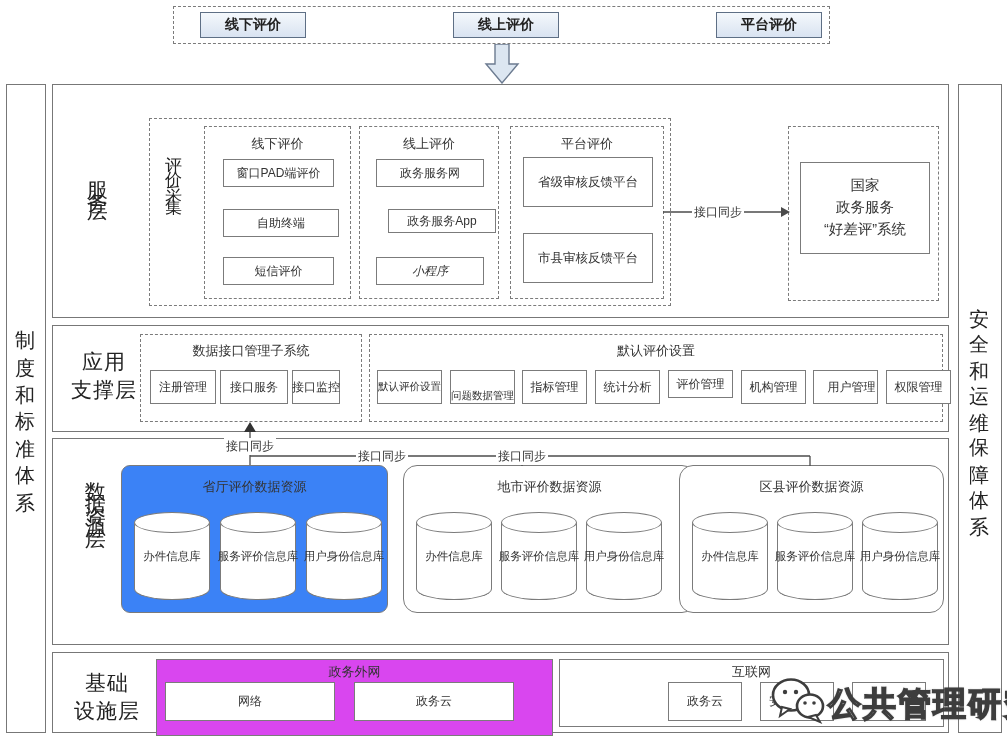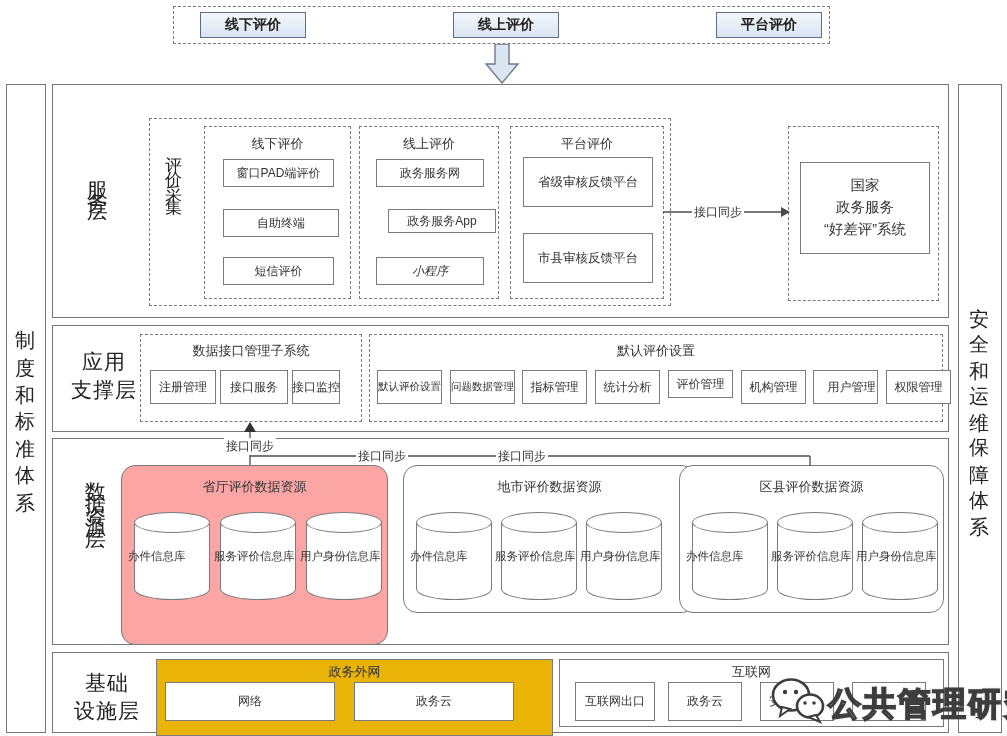--- a/index.html
+++ b/index.html
@@ -19,21 +19,21 @@
     box-sizing:border-box;display:flex;align-items:center;justify-content:center;
     font-size:14px;font-weight:bold;color:#222;}
   .gtitle{position:absolute;left:0;width:100%;text-align:center;font-size:13px;color:#333;white-space:nowrap;}
   .layerlabel{position:absolute;font-size:21px;color:#222;text-align:center;line-height:1.35;letter-spacing:1px;}
   .synclabel{position:absolute;background:#fff;font-size:12px;color:#333;padding:0 2px;white-space:nowrap;}
   .cyl{position:absolute;}
   .cyl .cbody{position:absolute;left:0;right:0;top:10px;bottom:0;background:#fff;
     border:1.2px solid #7b7b7b;border-top:none;border-radius:0 0 50% 50% / 0 0 11px 11px;box-sizing:border-box;}
   .cyl .ctop{position:absolute;left:0;right:0;top:0;height:21px;background:#fff;
     border:1.2px solid #7b7b7b;border-radius:50%;box-sizing:border-box;}
-  .cyl .clbl{position:absolute;left:-6px;right:-6px;top:42%;font-size:11.5px;color:#333;white-space:nowrap;}
+  .cyl .clbl{position:absolute;left:-6px;right:-6px;top:42%;text-align:center;font-size:11.5px;color:#333;white-space:nowrap;}
   .wmtext{position:absolute;font-size:33px;font-weight:bold;color:#fff;letter-spacing:2px;white-space:nowrap;
     -webkit-text-stroke:1.4px #3d3d3d;text-shadow:0 0 2px rgba(60,60,60,.7);}
   svg{display:block;}
 </style>
 </head>
 <body>
 
 <div id="root">
 
   <div class="dashed" style="left:173px;top:6px;width:657px;height:38px;"></div>
@@ -128,21 +128,21 @@
       <div class="solidbox" style="left:151px;top:35px;width:48px;height:34px;">
           <span>接口监控</span>
         </div>
     </div>
 
     <div class="dashed" style="left:316px;top:8px;width:574px;height:88px;">
       <div class="gtitle" style="top:7px;">默认评价设置</div>
       <div class="solidbox" style="left:7px;top:35px;width:65px;height:34px;font-size:10.5px;">
           <span>默认评价设置</span>
         </div>
-      <div class="solidbox" style="left:80px;top:35px;width:65px;height:34px;font-size:10.5px;">
+      <div class="solidbox" style="left:80px;top:35px;width:65px;height:34px;font-size:10.5px;align-items:flex-end;">
           <span>问题数据管理</span>
         </div>
       <div class="solidbox" style="left:152px;top:35px;width:65px;height:34px;">
           <span>指标管理</span>
         </div>
       <div class="solidbox" style="left:225px;top:35px;width:65px;height:34px;">
           <span>统计分析</span>
         </div>
       <div class="solidbox" style="left:298px;top:35px;width:65px;height:28px;">
           <span>评价管理</span>
@@ -155,21 +155,21 @@
         </div>
       <div class="solidbox" style="left:516px;top:35px;width:65px;height:34px;">
           <span>权限管理</span>
         </div>
     </div>
   </div>
 
   <div class="layer" style="top:438px;height:207px;">
     <div class="layerlabel vtext" style="left:28px;top:26px;letter-spacing:12px;">数据资源层</div>
 
-    <div class="abs" style="left:68px;top:26px;width:267px;height:180px;border:1.3px solid #7b7b7b;border-radius:14px;background:#fca5a5;box-sizing:border-box;">
+    <div class="abs" style="left:68px;top:26px;width:267px;height:148px;border:1.3px solid #7b7b7b;border-radius:9px;background:#3b82f6;box-sizing:border-box;">
       <div class="gtitle" style="top:12px;">省厅评价数据资源</div>
       <div class="cyl" style="left:12px;top:46px;width:76px;height:88px;">
         <div class="cbody"></div>
           <div class="ctop"></div>
         <div class="clbl">办件信息库</div>
       </div>
       <div class="cyl" style="left:98px;top:46px;width:76px;height:88px;">
         <div class="cbody"></div>
           <div class="ctop"></div>
         <div class="clbl">服务评价信息库</div>
@@ -219,35 +219,32 @@
       </div>
     </div>
   </div>
 
   <div class="layer" style="top:652px;height:81px;">
     <div class="layerlabel" style="left:6px;top:16px;width:96px;">
       <div>基础</div>
       <div>设施层</div>
     </div>
 
-    <div class="abs" style="left:103px;top:6px;width:397px;height:77px;border:1.3px solid #7b7b7b;background:#eab308;box-sizing:border-box;">
+    <div class="abs" style="left:103px;top:6px;width:397px;height:77px;border:1.3px solid #7b7b7b;background:#d946ef;box-sizing:border-box;">
       <div class="gtitle" style="top:3px;">政务外网</div>
       <div class="solidbox" style="left:8px;top:22px;width:170px;height:39px;">
           <span>网络</span>
         </div>
       <div class="solidbox" style="left:197px;top:22px;width:160px;height:39px;">
           <span>政务云</span>
         </div>
     </div>
 
     <div class="abs" style="left:506px;top:6px;width:385px;height:68px;border:1.3px solid #7b7b7b;background:#fff;box-sizing:border-box;">
       <div class="gtitle" style="top:3px;">互联网</div>
-      <div class="solidbox" style="left:15px;top:22px;width:80px;height:39px;">
-          <span>互联网出口</span>
-        </div>
       <div class="solidbox" style="left:108px;top:22px;width:74px;height:39px;">
           <span>政务云</span>
         </div>
       <div class="solidbox" style="left:200px;top:22px;width:74px;height:39px;justify-content:flex-start;padding-left:8px;">
           <span>安全</span>
         </div>
       <div class="solidbox" style="left:292px;top:22px;width:74px;height:39px;">
           <span></span>
         </div>
     </div>

